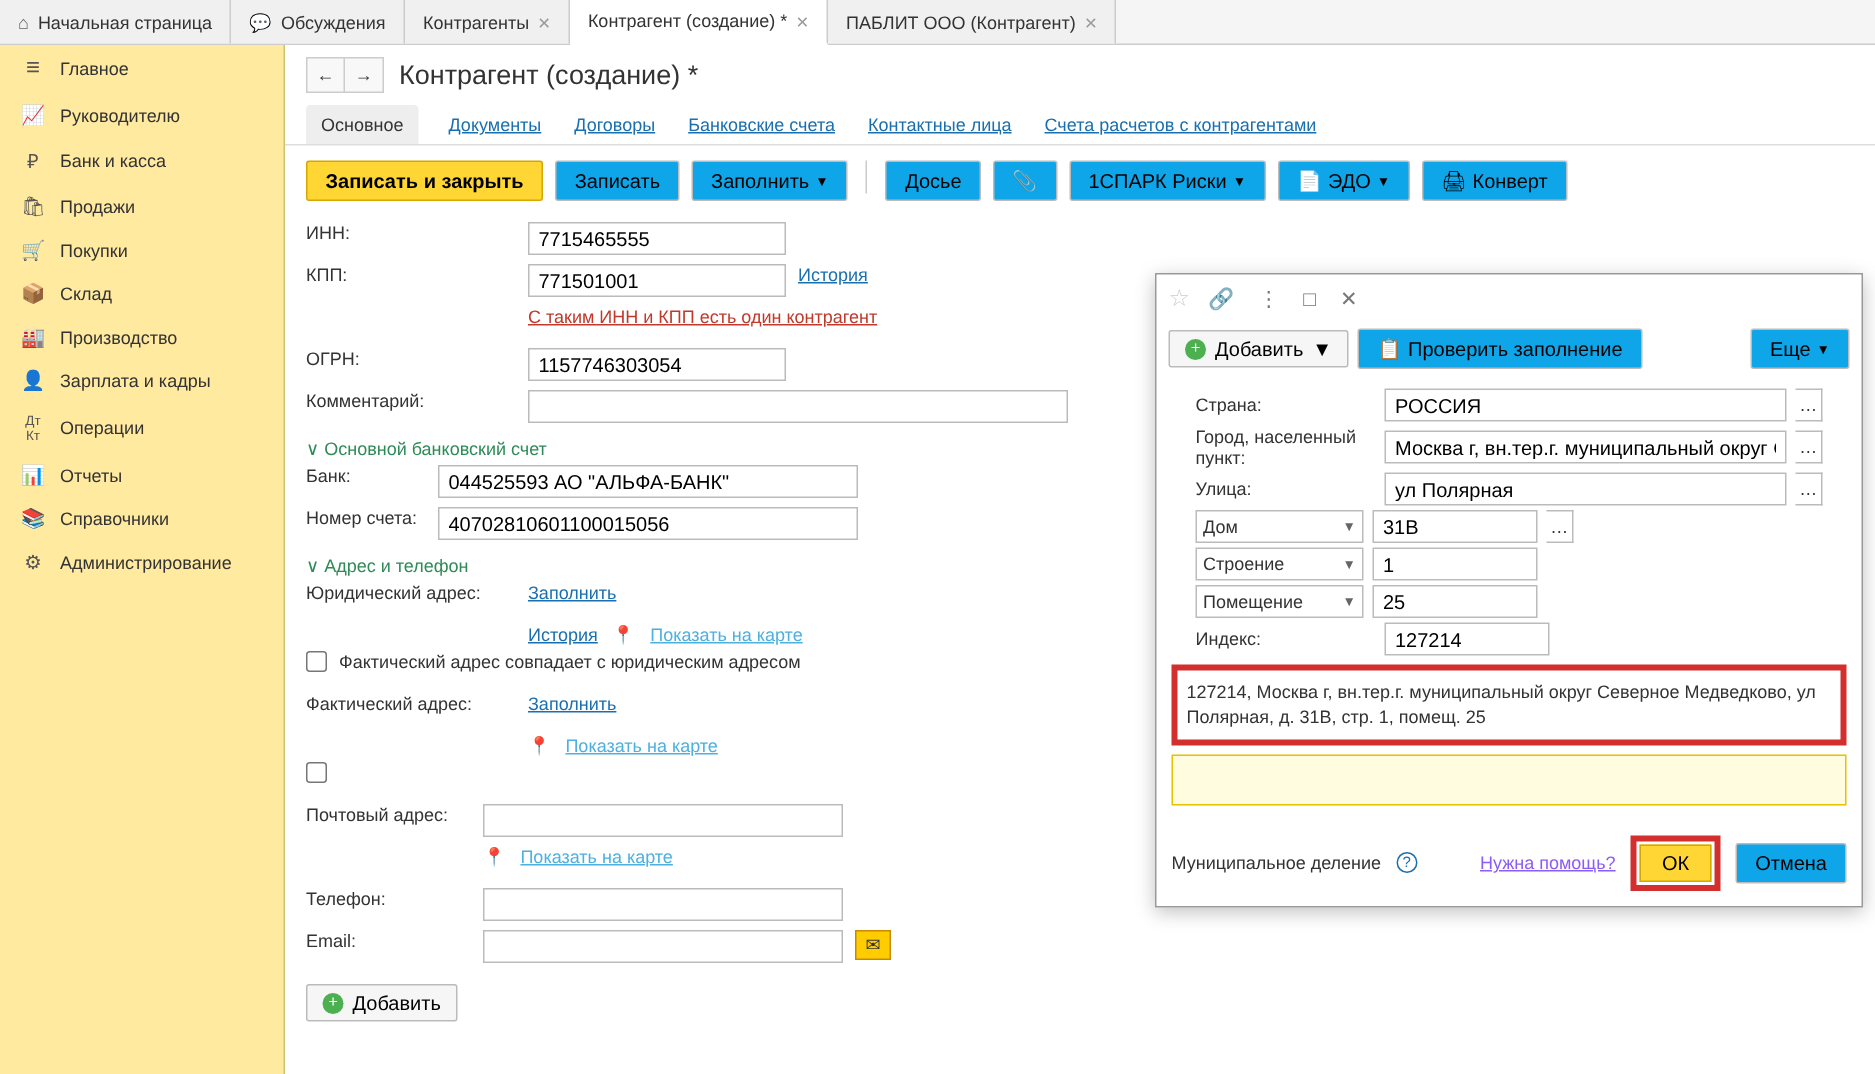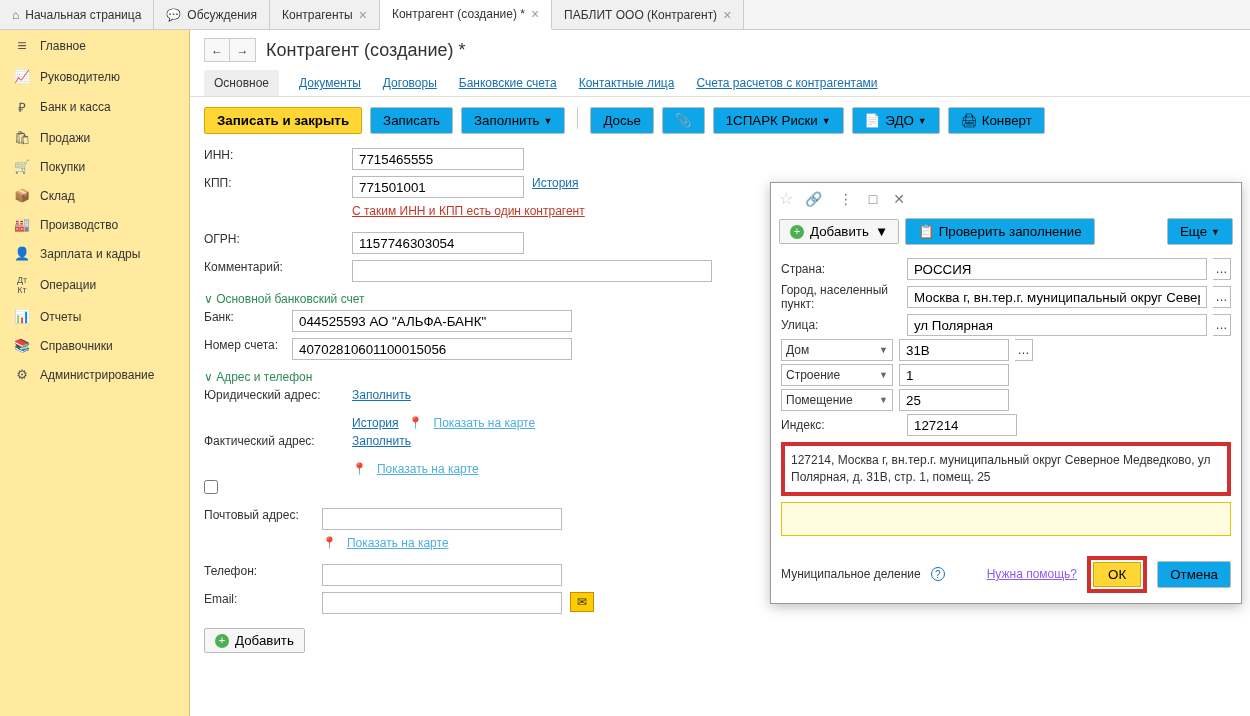--- a/index.html
+++ b/index.html
@@ -55,21 +55,21 @@
 
 
 .popup { position: absolute; top: 152px; left: 580px; right: 8px; background: #fff; border: 1px solid #999; box-shadow: 0 3px 12px rgba(0,0,0,0.25); }
 .popup-hdr { display:flex; align-items:center; padding:6px 8px; gap:8px; }
 .popup-title { font-size: 16px; flex:1; }
 .popup-ctl { color:#777; cursor:pointer; padding:0 4px; font-size:14px; }
 .star { color: #ccc; font-size: 16px; }
 
 .popup-tools { display:flex; padding:4px 8px; gap:6px; align-items:center; }
 .popup-body { padding: 6px 10px; }
-.prow { display:flex; align-items:center; margin:3px 0; gap:6px; }
+.prow { display:flex; align-items:center; margin:3px 16px; gap:6px; }
 .plabel { width: 120px; flex-shrink:0; }
 .pinput { border:1px solid #bbb; padding:3px 6px; height:22px; background:#fff; flex:1; }
 .pselect { border:1px solid #bbb; padding:2px 4px; height:22px; background:#fff; width:112px; display:inline-flex; align-items:center; justify-content:space-between; }
 .pselect .caret { font-size:9px; color:#666; }
 .pdot { width:18px; height:22px; border:1px solid #bbb; border-left:none; display:inline-flex; align-items:center; justify-content:center; cursor:pointer; }
 .pval { border:1px solid #bbb; padding:3px 6px; height:22px; background:#fff; width:110px; }
 
 .highlight-red { border: 4px solid #d32f2f; padding: 6px; margin: 6px 0; line-height: 1.4; font-size: 12px; }
 .highlight-yellow { border: 1px solid #e6c200; background: #fffce0; height: 34px; margin-bottom: 6px; }
 
@@ -244,20 +244,24 @@
           <div class="flabel">Юридический адрес:</div>
           <span class="link">Заполнить</span>
         </div>
       <div class="subline">
           <span class="link">История</span>
           <span class="pin">📍</span>
           <span class="link" style="color:#4db0e0">Показать на карте</span>
         </div>
 
       <div class="frow">
+          <input type="checkbox" class="chk" style="">
+          <span>Фактический адрес совпадает с юридическим адресом</span>
+        </div>
+      <div class="frow">
           <div class="flabel">Фактический адрес:</div>
           <span class="link">Заполнить</span>
         </div>
       <div class="subline">
           <span class="pin">📍</span>
           <span class="link" style="color:#4db0e0">Показать на карте</span>
         </div>
 
       <div class="frow">
           <input type="checkbox" class="chk" style="">

